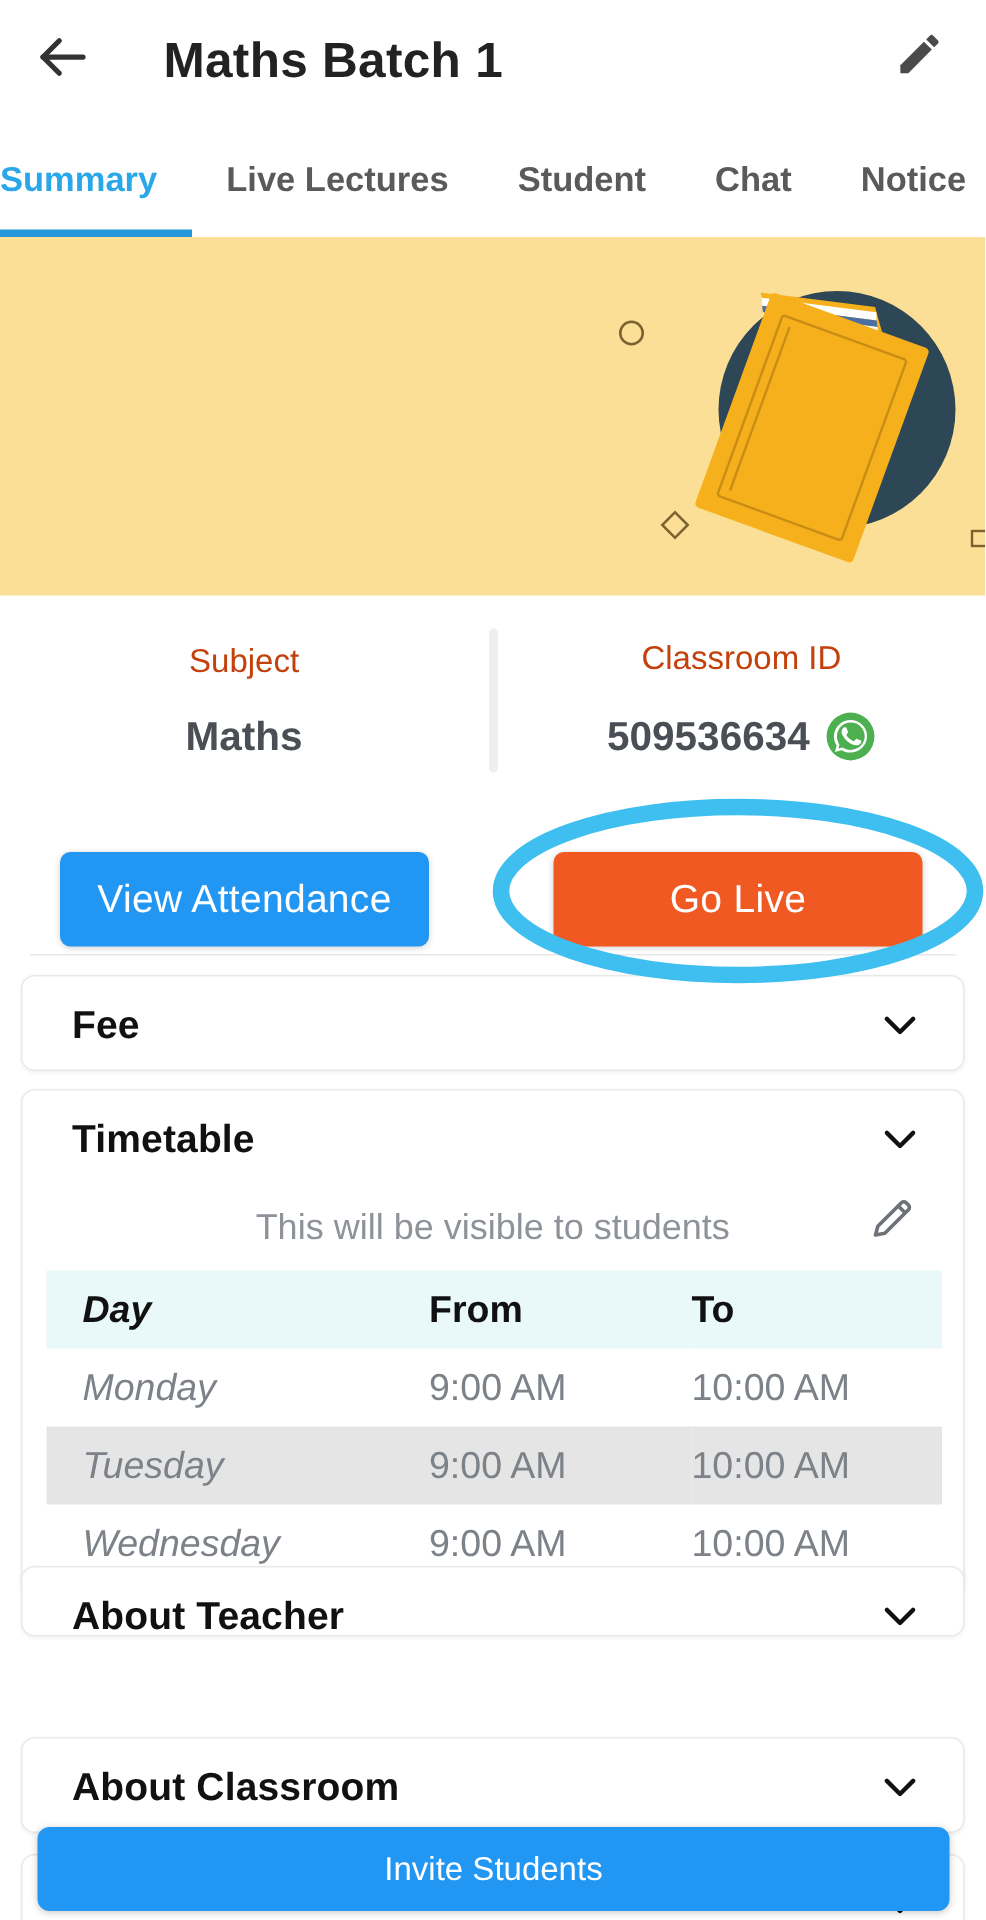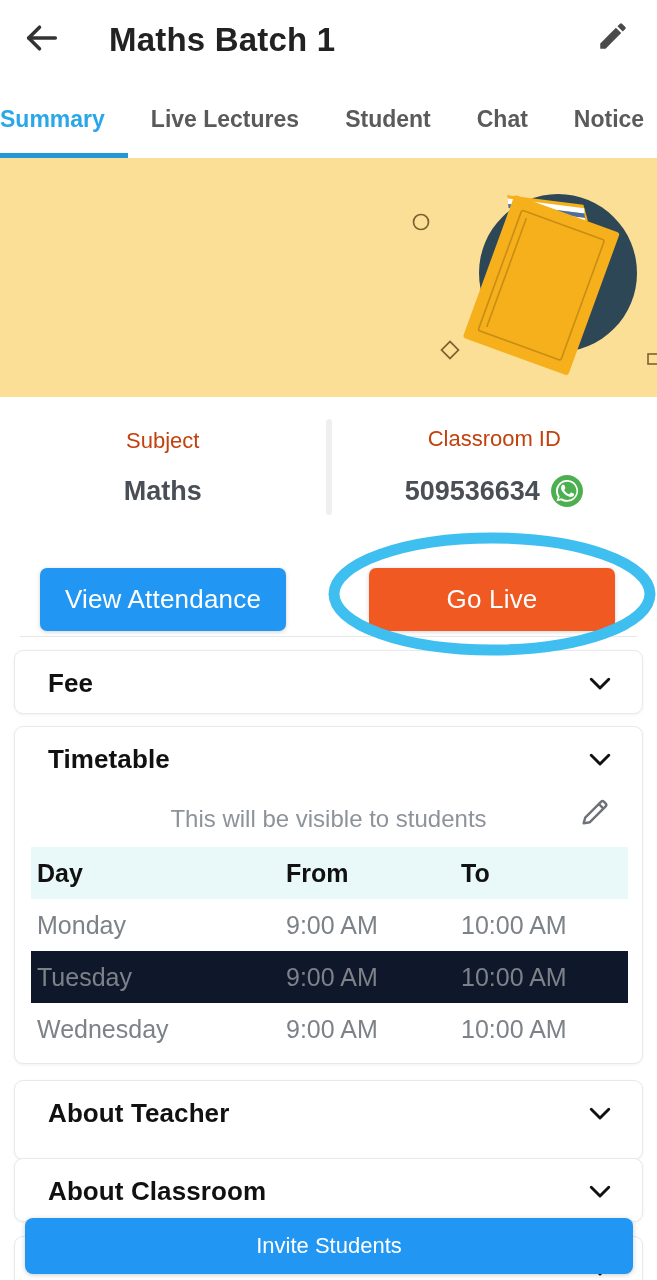--- a/index.html
+++ b/index.html
@@ -195,21 +195,21 @@
   .card-title {
     font-size: 26px;
     font-weight: 700;
     color: #111111;
     letter-spacing: 0.1px;
   }
   .chev { display: flex; cursor: pointer; }
 
   #card-fee { top: 650px; height: 64px; }
   #card-timetable { top: 726px; height: 338px; }
-  #card-about-teacher { top: 1080px; height: 80px; }
+  #card-about-teacher { top: 1044px; height: 47px; }
   #card-about-classroom { top: 1158px; height: 64px; }
   #card-partial { top: 1236px; height: 64px; }
 
   .tt-sub {
     position: relative;
     height: 56px;
     display: flex;
     align-items: center;
     justify-content: center;
   }
@@ -237,22 +237,22 @@
     font-weight: 400;
     text-align: left;
     padding: 0;
   }
   table.tt th {
     background: #E9F8F8;
     color: #111111;
     font-weight: 700;
   }
   table.tt td { color: #7c8288; }
-  table.tt tbody tr.alt td { background: #0f172a; }
-  table.tt .c0 { width: 255px; padding-left: 6px; }
+  table.tt tbody tr.alt td { background: #e5e5e5; }
+  table.tt .c0 { width: 255px; padding-left: 24px; font-style: italic; }
   table.tt .c1 { width: 175px; }
   table.tt .c2 { width: 167px; }
 
   
   .invite-btn {
     position: absolute;
     left: 25px;
     top: 1218px;
     width: 608px;
     height: 56px;

